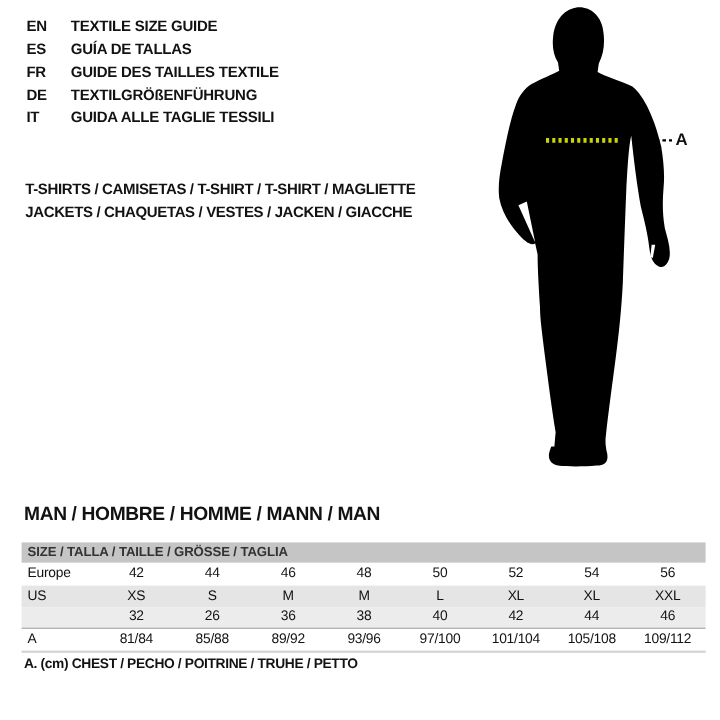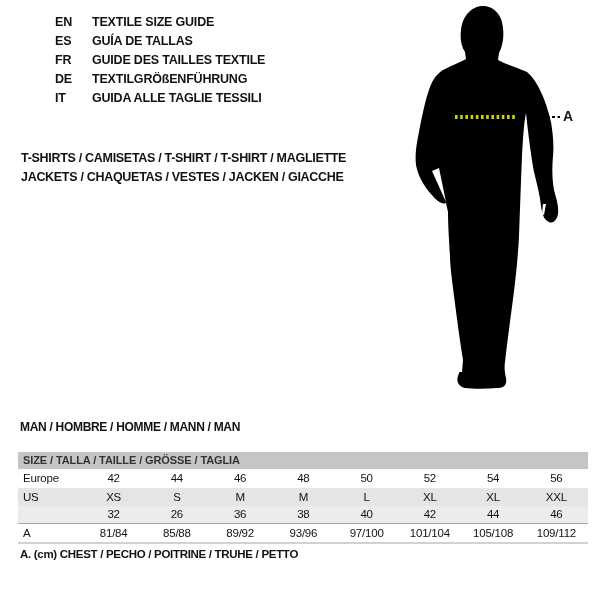--- a/index.html
+++ b/index.html
@@ -7,29 +7,29 @@
   body {
     position:relative;
     background:#ffffff;
     font-family:"Liberation Sans", sans-serif;
     color:#121212;
     overflow:hidden;
   }
   
   .lang-guide { position:absolute; left:22px; top:13px; }
   .lang-row { display:flex; font-weight:bold; font-size:12.5px; line-height:19px; letter-spacing:-0.2px; }
-  .lang-code { width:37px;margin-left:33px; }
+  .lang-code { width:37px; }
   
   .categories { position:absolute; left:21px; top:109px;margin-top:40px; }
   .cat-line { font-weight:bold; font-size:12.5px; line-height:19px; letter-spacing:-0.3px; white-space:nowrap; }
   
   .figure-wrap { position:absolute; left:413px; top:4px; width:170px; height:396px; }
   .measure-a-label { position:absolute; left:150px; top:104px; font-weight:bold; font-size:14px; letter-spacing:-0.2px; }
   
-  .section-title { position:absolute; left:20px; top:420px; font-weight:bold; font-size:12px; letter-spacing:-0.3px; white-space:nowrap; }
+  .section-title { position:absolute; left:20px; top:420px; font-weight:bold; font-size:16px; letter-spacing:-0.3px; white-space:nowrap; }
   
   .size-table { position:absolute; left:18px; top:452px; width:570px; font-size:11.5px; letter-spacing:-0.2px; }
   .st-header { background:#c5c5c5; height:17px; line-height:17px; padding-left:5px; font-weight:bold; font-size:11px; color:#333333; letter-spacing:-0.1px; }
   .st-row { display:flex; }
   .st-row.r-europe { height:19px; line-height:19px; background:#ffffff; }
   .st-row.r-us { height:18px; line-height:18px; background:#e5e5e5; }
   .st-row.r-blank { height:17px; line-height:17px; background:#ececec; }
   .st-row.r-a { height:19px; line-height:19px; background:#ffffff; border-top:1px solid #a3a3a3; }
   .size-table { border-bottom:2px solid #d2d2d2; }
   .t-label { width:64px; padding-left:5px; text-align:left; }

